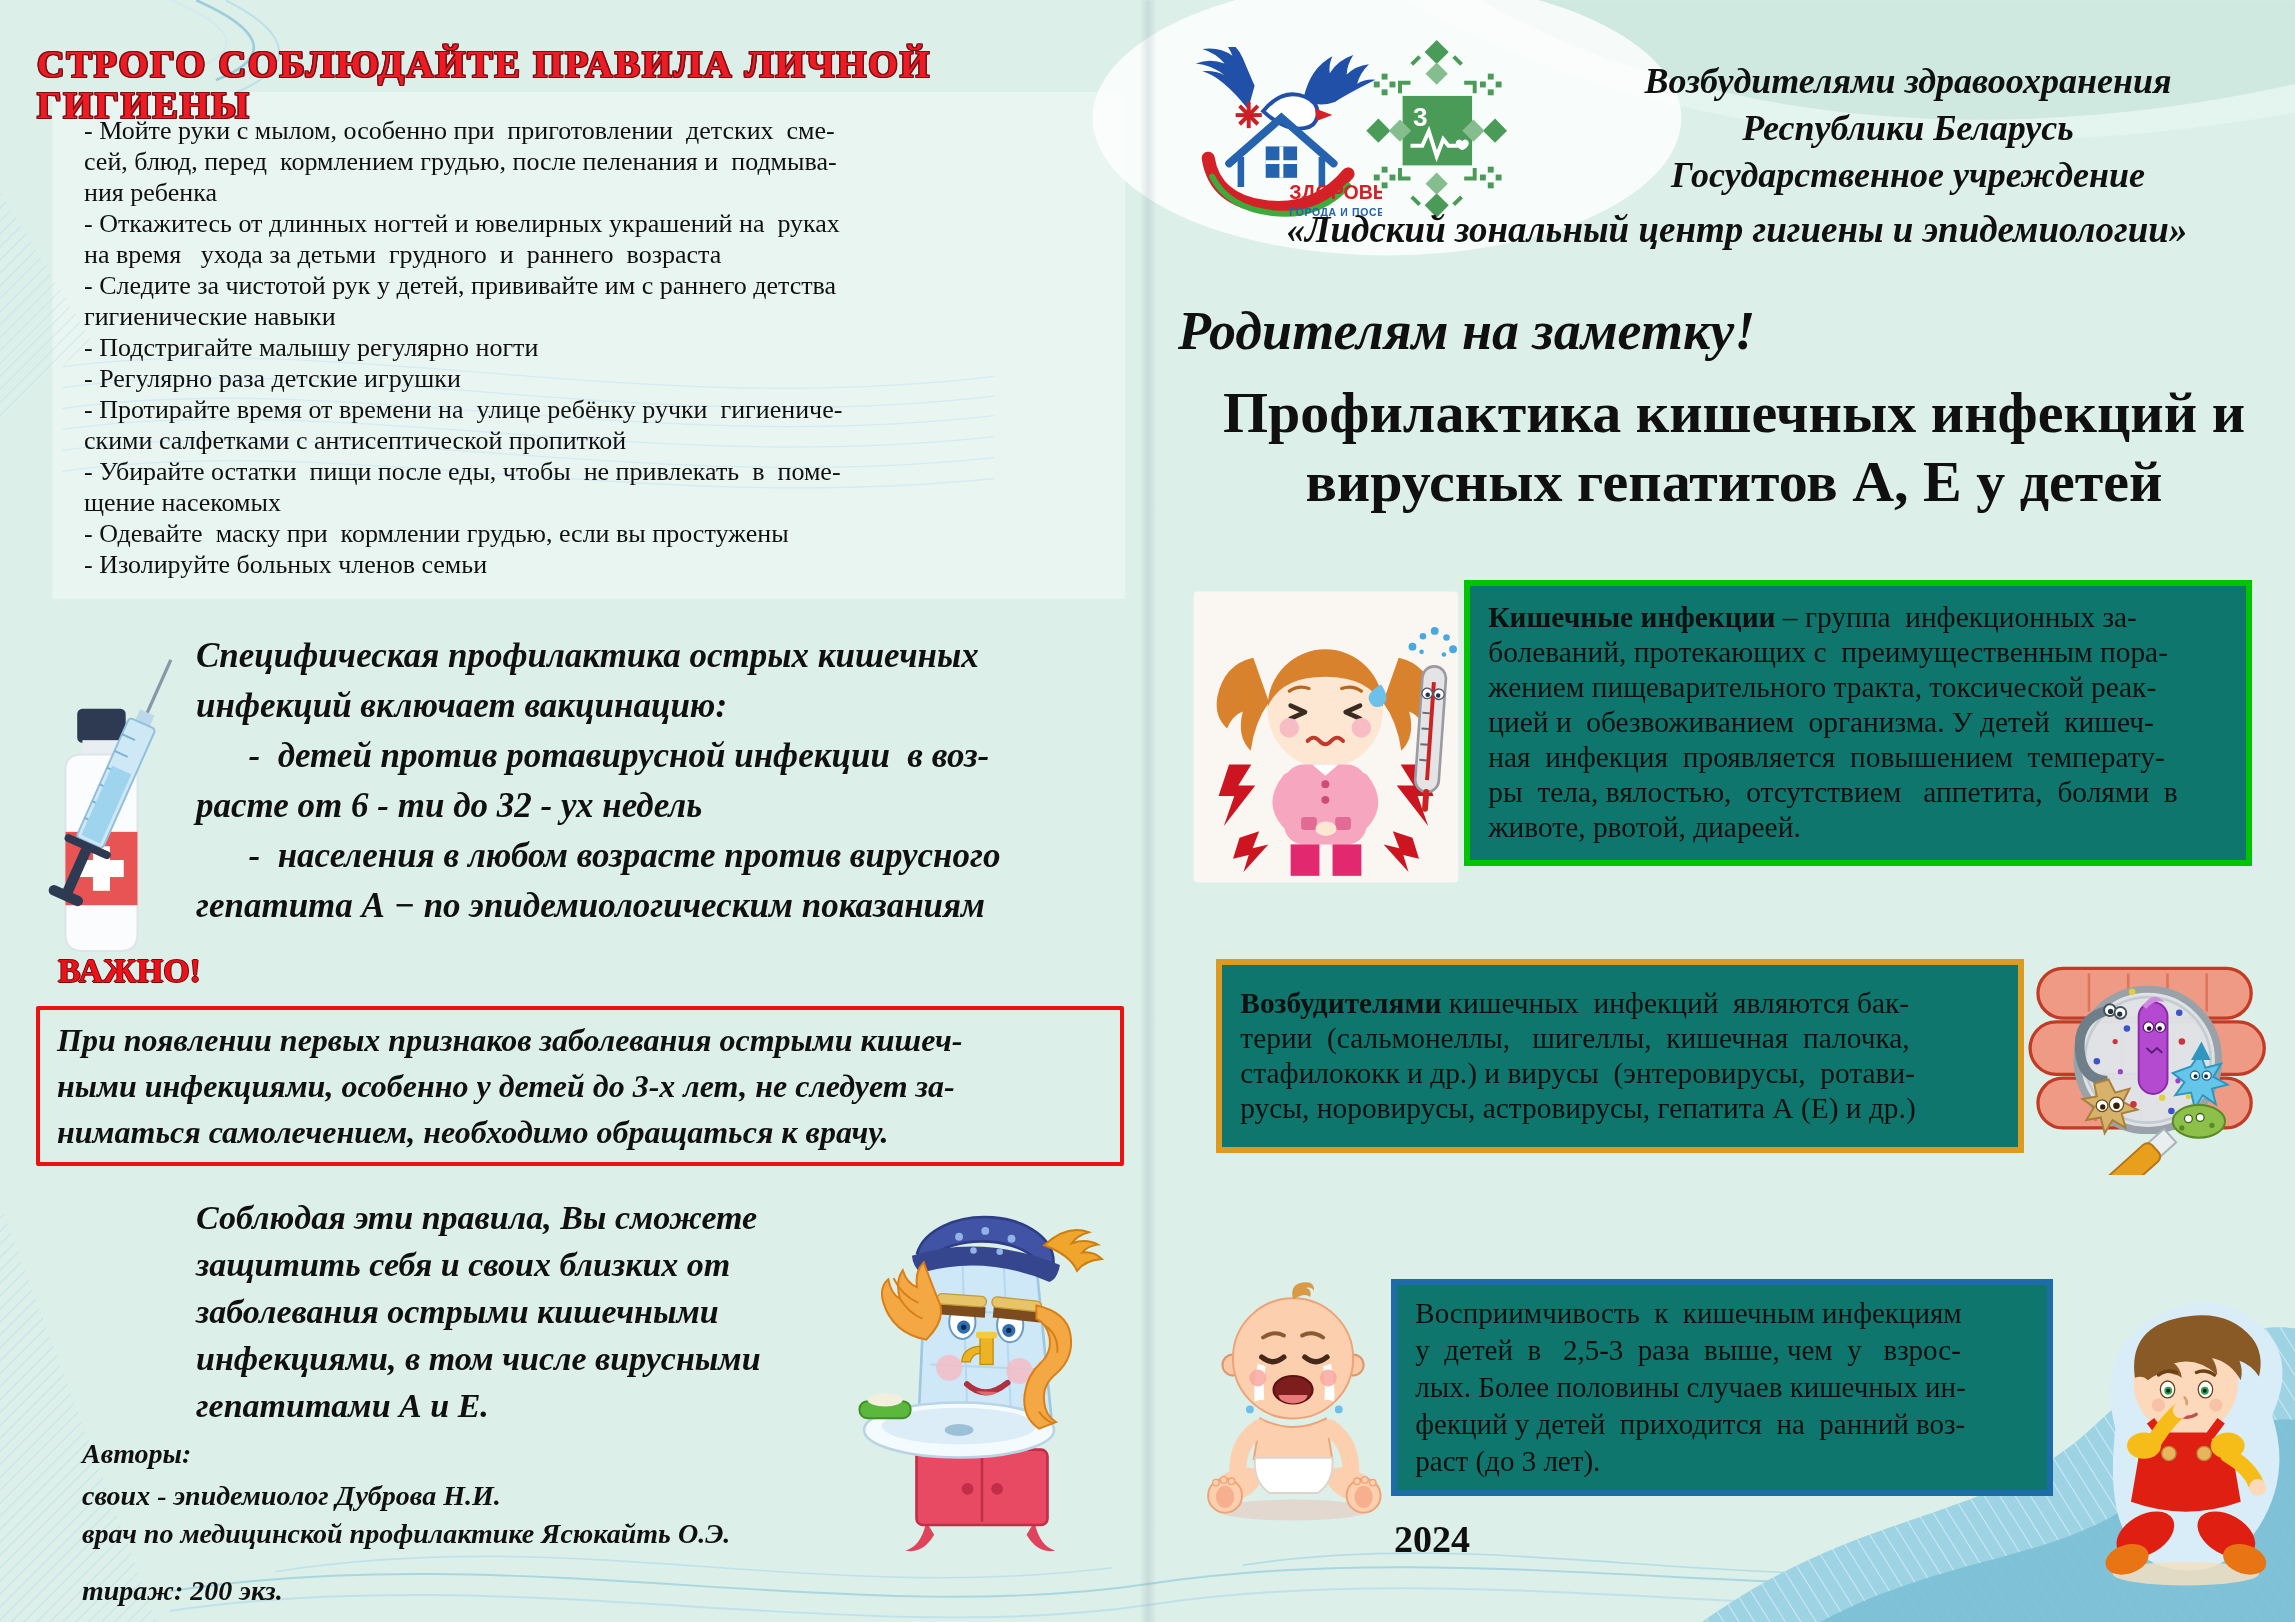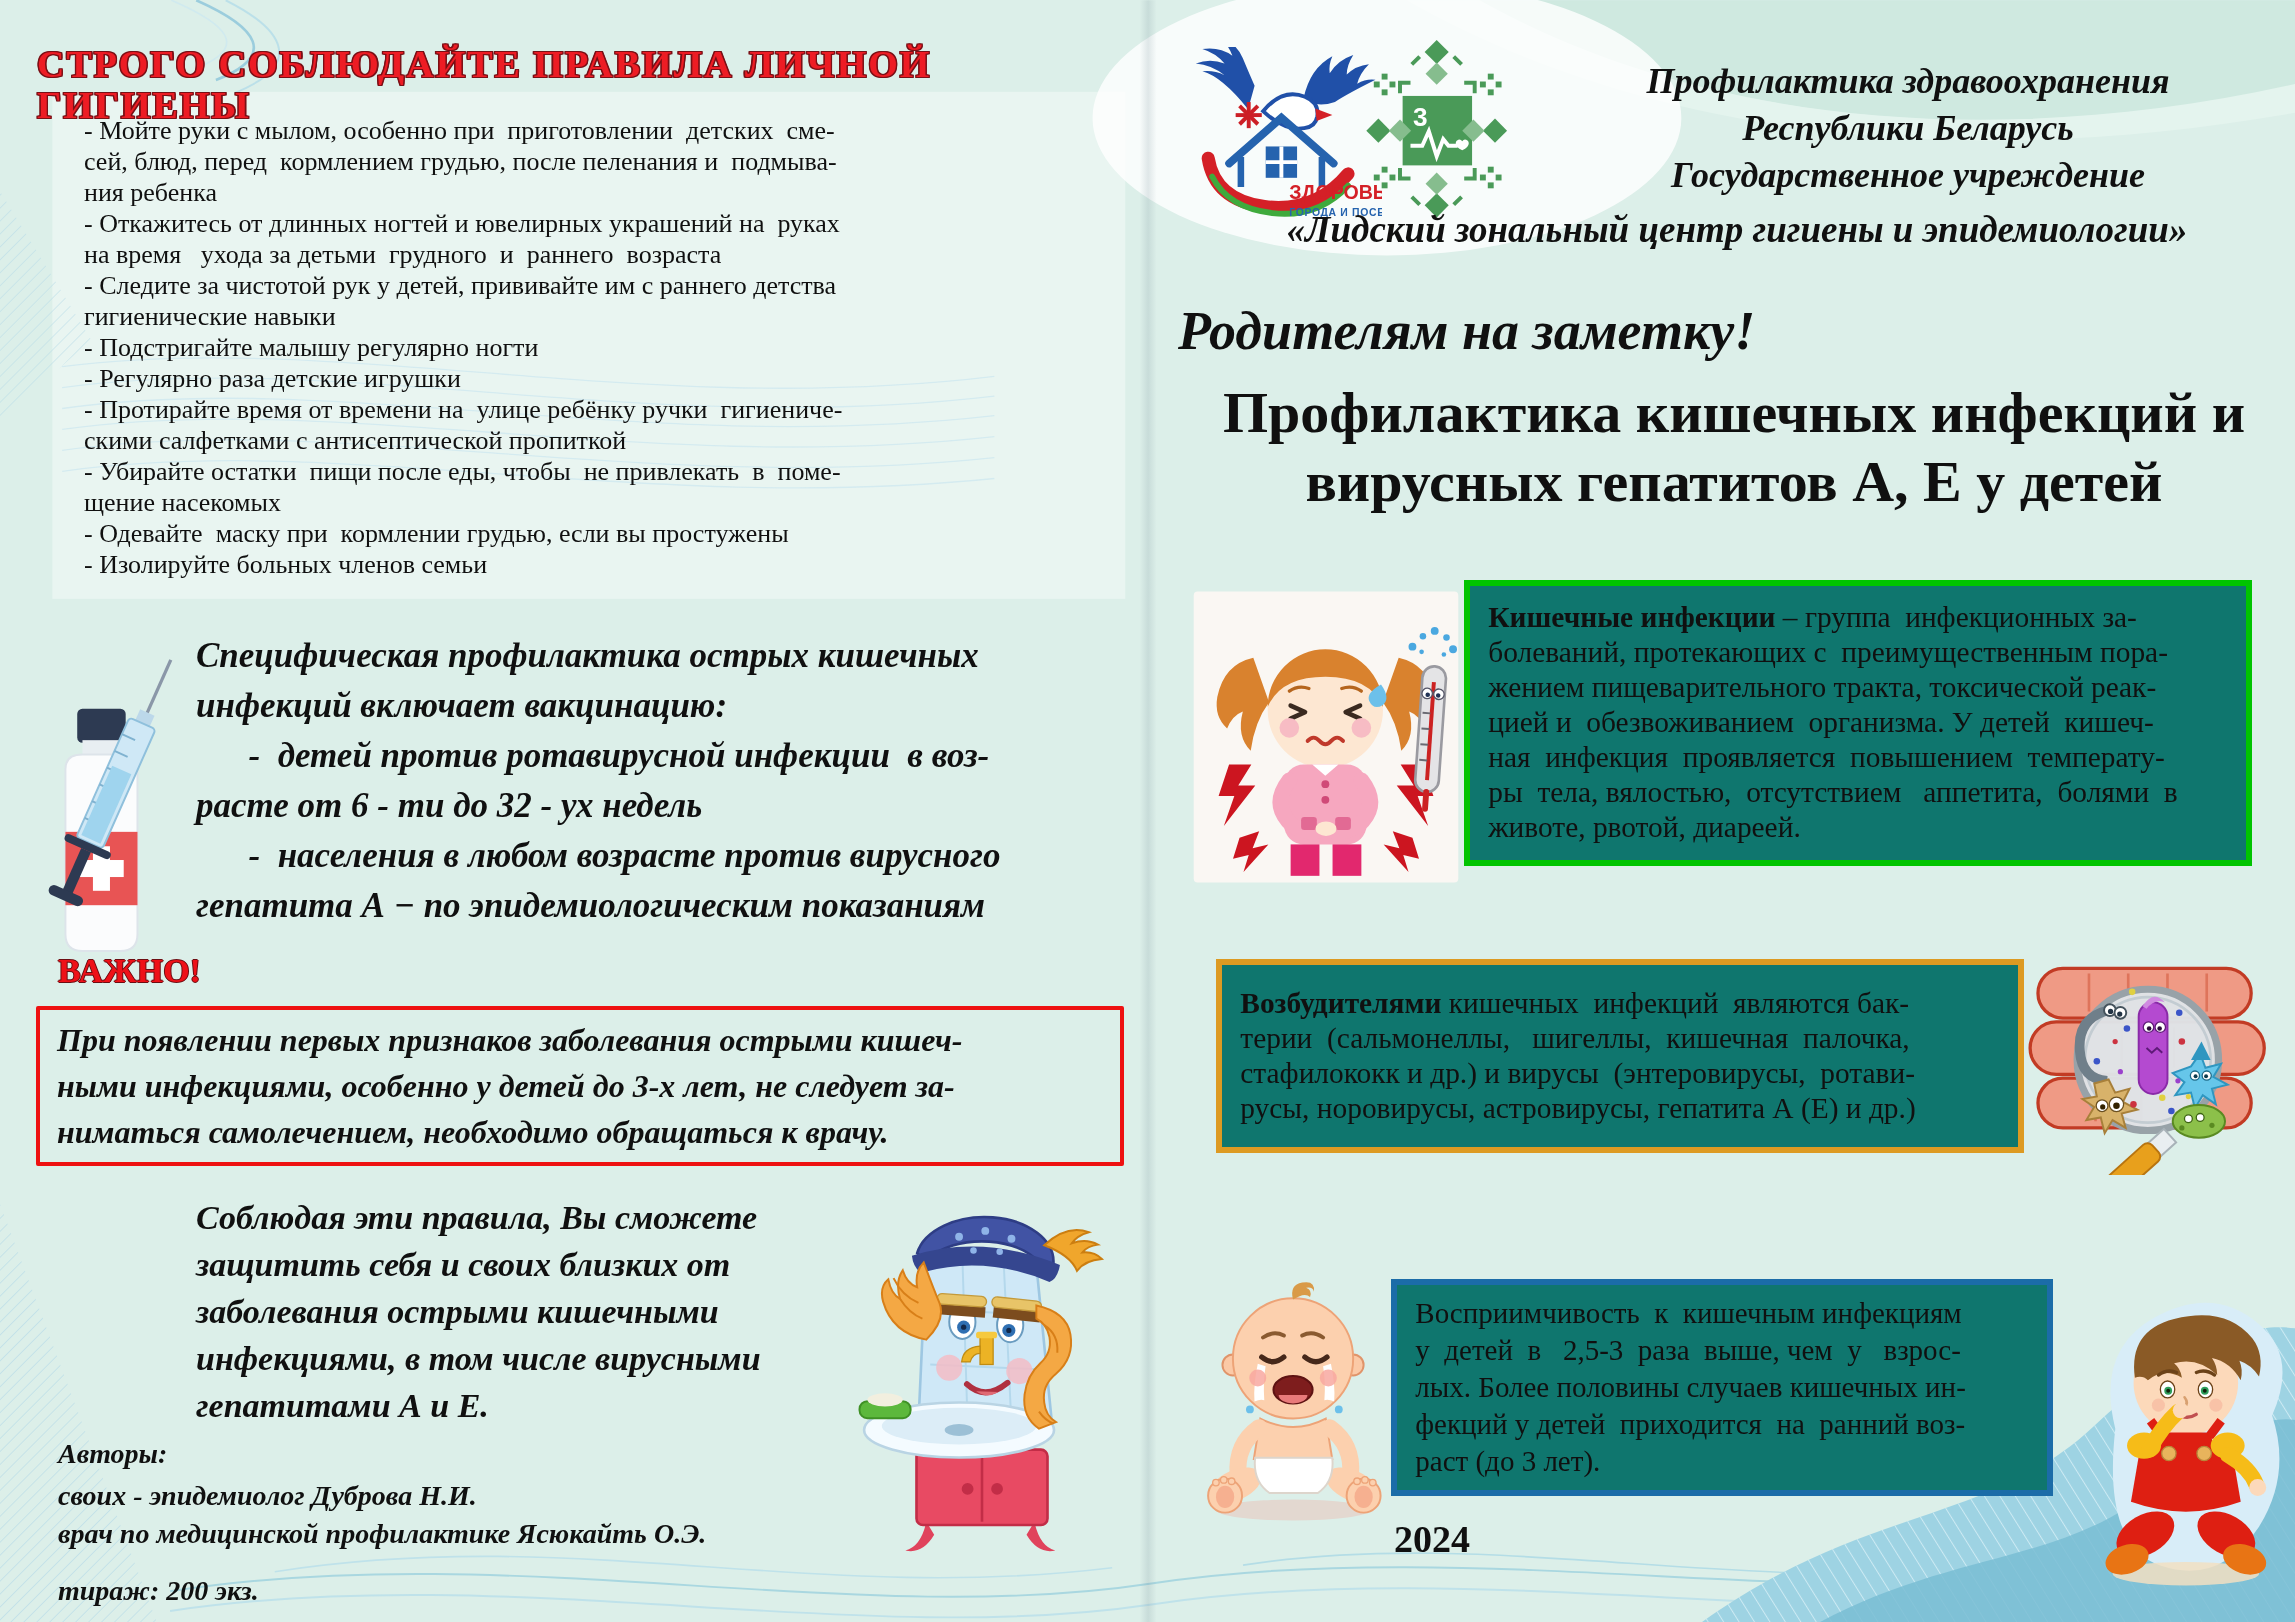--- a/index.html
+++ b/index.html
@@ -17,21 +17,21 @@
   }
   .rules{font-size:26px;line-height:31px;}
   .vacc{font-size:35px;line-height:50px;font-weight:bold;font-style:italic;}
   .imp-label{
     font-size:34px;font-weight:bold;color:#ee1118;
     text-shadow:1px 0 0 #6d0d12,-1px 0 0 #6d0d12,0 1px 0 #6d0d12,0 -1px 0 #6d0d12;
   }
   .imp-box{border:4.6px solid #ee1111;border-radius:2px;}
   .imp-text{font-size:32px;line-height:46px;font-weight:bold;font-style:italic;padding:7.2px 17px;}
   .conc{font-size:34px;line-height:47px;font-weight:bold;font-style:italic;}
-  .auth{font-size:28px;line-height:38px;font-weight:bold;font-style:italic;}
+  .auth{font-size:28px;line-height:38px;font-weight:bold;font-style:italic;margin-left:24px;}
   .org{font-size:36px;line-height:47px;font-weight:bold;font-style:italic;text-align:center;}
   .org4{font-size:37px;font-weight:bold;font-style:italic;text-align:center;}
   .note-title{font-size:54px;font-weight:bold;font-style:italic;text-align:left;}
   .main-title{font-size:58px;line-height:69px;font-weight:bold;text-align:center;}
   .box{background:#0f766e;}
   .box.green{border:6.5px solid #00c400;}
   .box.orange{border:6.5px solid #dd9a22;}
   .box.blue{border:6.5px solid #1b6ca8;}
   .box-text{font-size:29.4px;line-height:35px;padding:14.4px 18.3px;}
   .box-text.blue-t{font-size:29px;line-height:37px;padding:9.8px 18.3px;border-radius:21px;}
@@ -280,21 +280,21 @@
         <rect x="204" y="216" width="9" height="9"></rect>
         <rect x="192" y="228" width="9" height="9"></rect>
         <rect x="180" y="216" width="9" height="9"></rect>
     </g>
     <text x="78" y="142" font-size="40" font-weight="bold" fill="#ffffff">3</text>
     <polyline points="74,172 92,172 102,150 114,188 124,162 132,172 146,172" fill="none" stroke="#ffffff" stroke-width="6"></polyline>
     <path d="M153,165 a5.5,5.5 0 0 1 10,3 q0,7 -10,11 q-10,-4 -10,-11 a5.5,5.5 0 0 1 10,-3 z" fill="#ffffff"></path>
   </svg>
 
   <div class="abs org" style="left:1525px;top:58px;width:766px">
-    <div>Профилактика здравоохранения</div>
+    <div>Возбудителями здравоохранения</div>
     <div>Республики Беларусь</div>
     <div>Государственное учреждение</div>
   </div>
   <div class="abs org4" style="left:1197px;top:208px;width:1080px">«Лидский зональный центр гигиены и эпидемиологии»</div>
 
   <div class="abs note-title" style="left:1178px;top:300px;width:1112px">Родителям на заметку!</div>
 
   <div class="abs main-title" style="left:1178px;top:378px;width:1112px">
     <div>Профилактика кишечных инфекций и</div>
     <div>вирусных гепатитов А, Е у детей</div>

